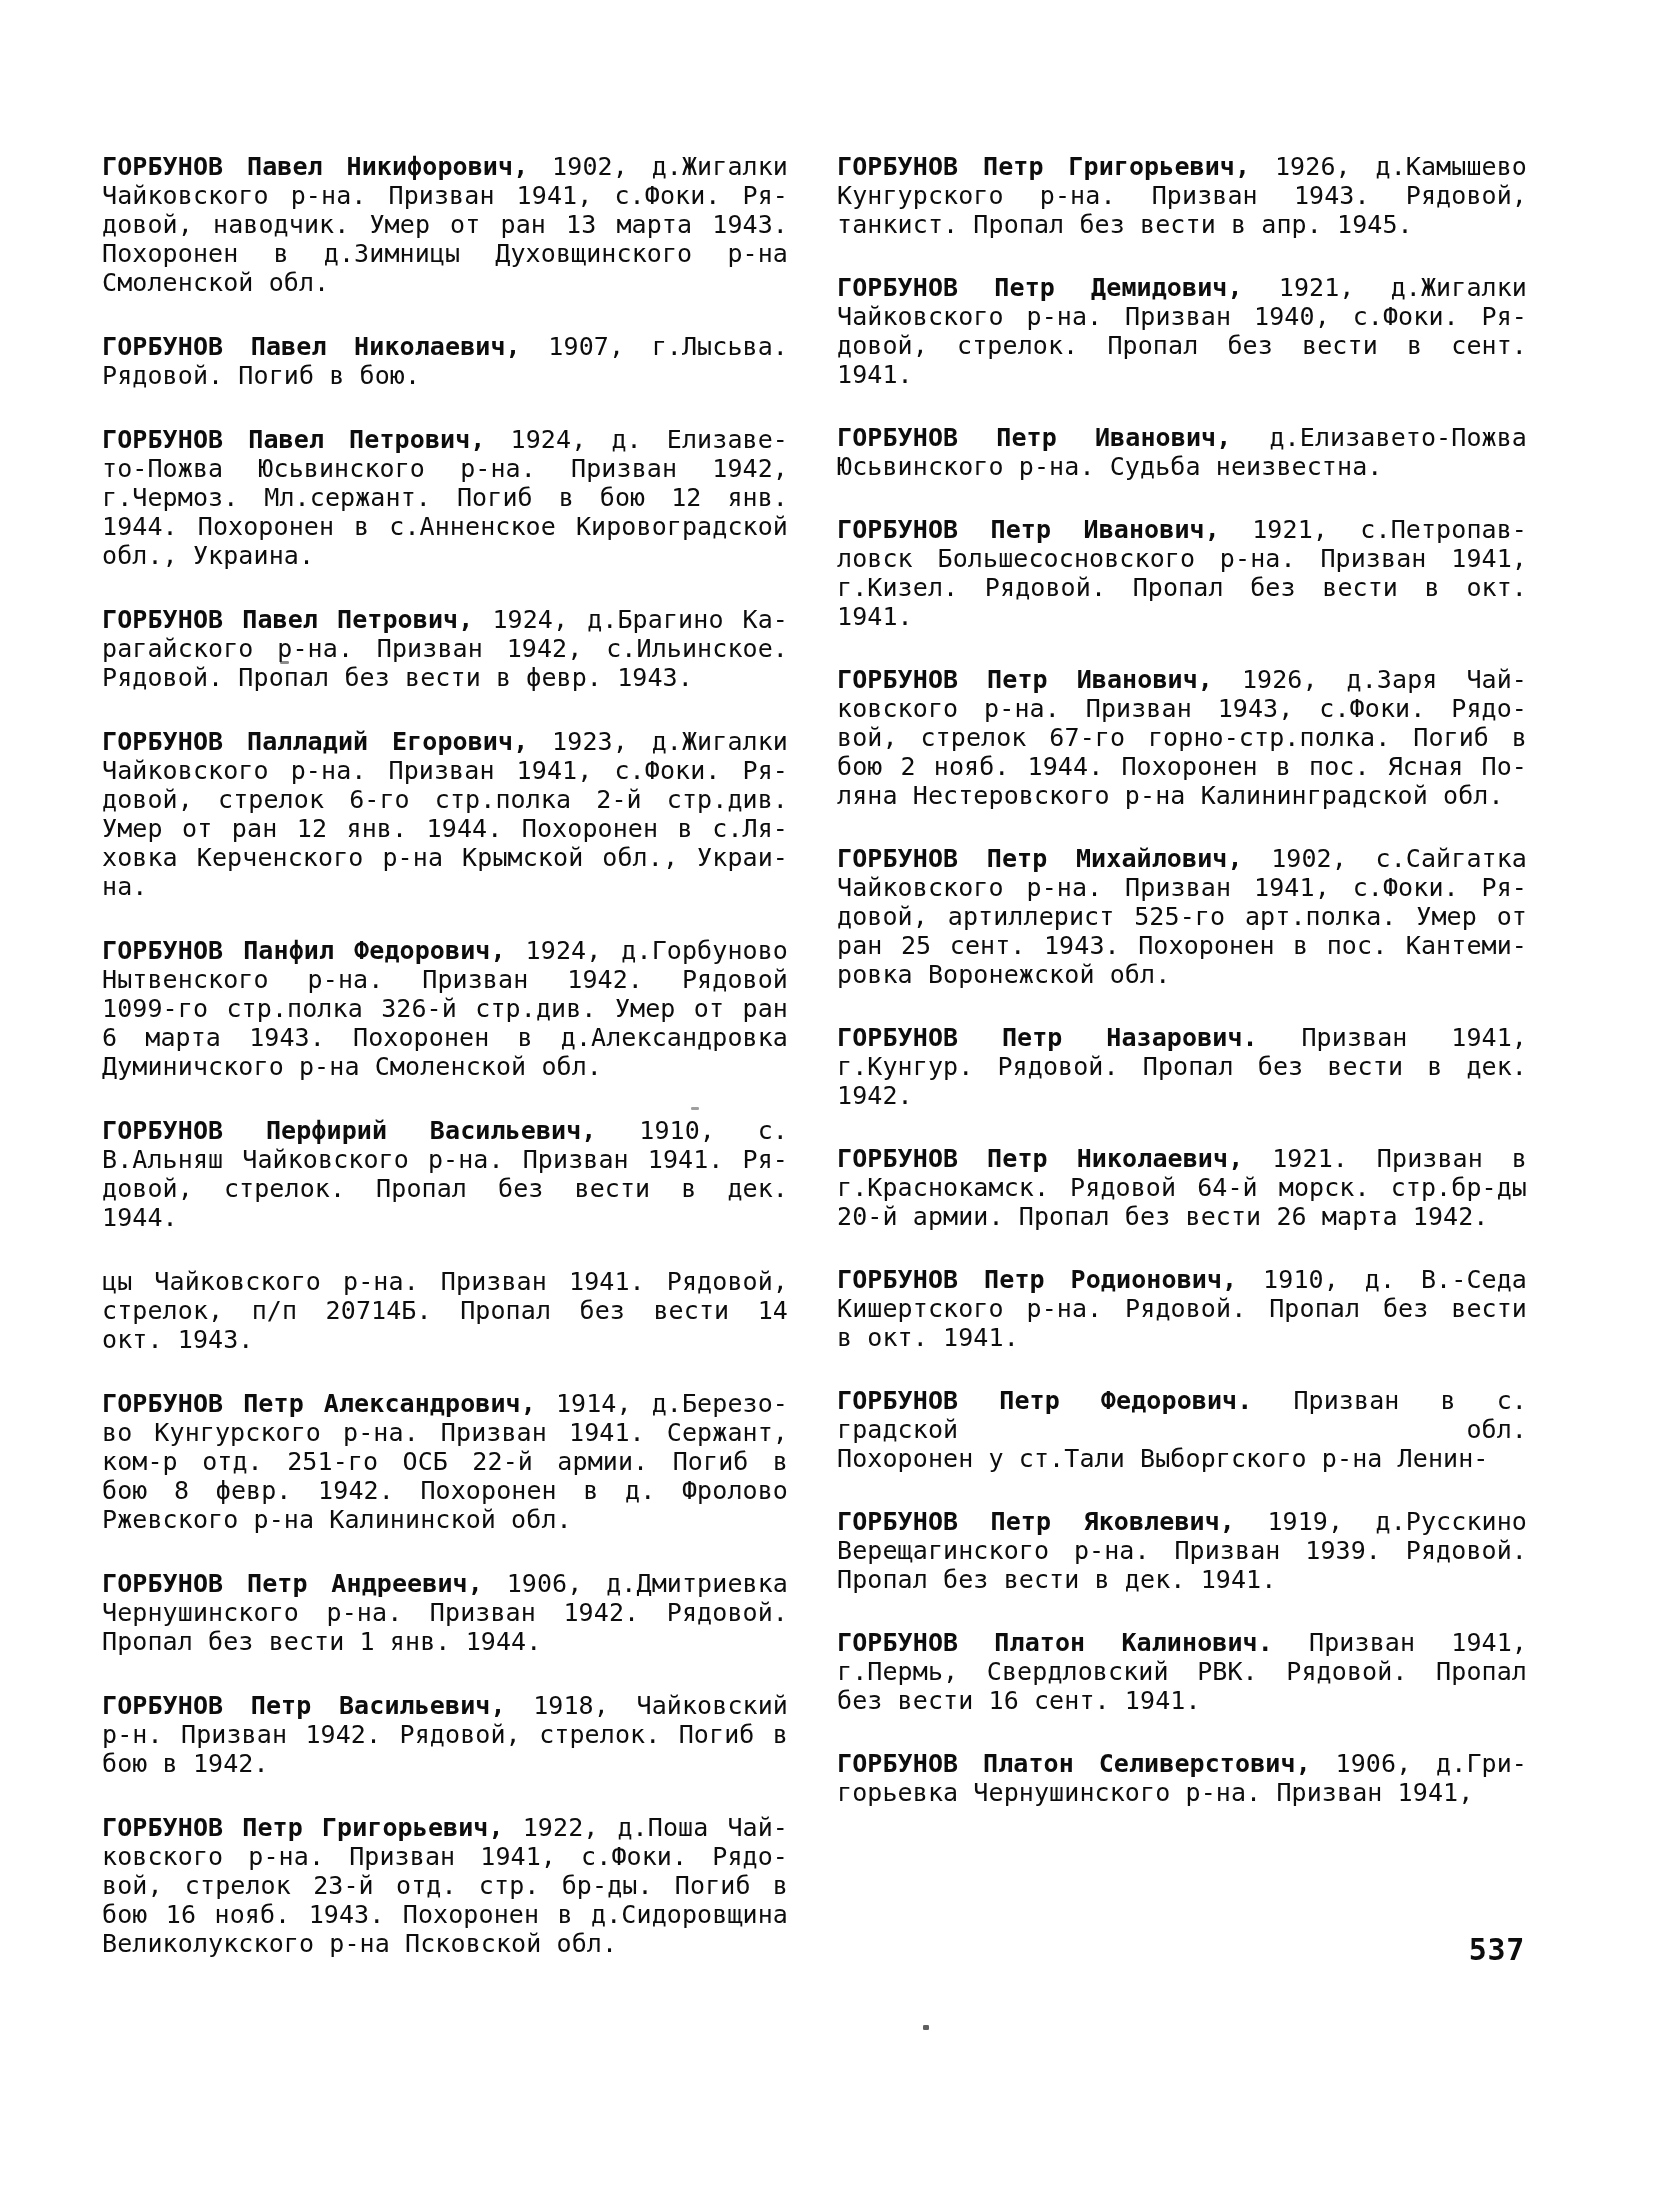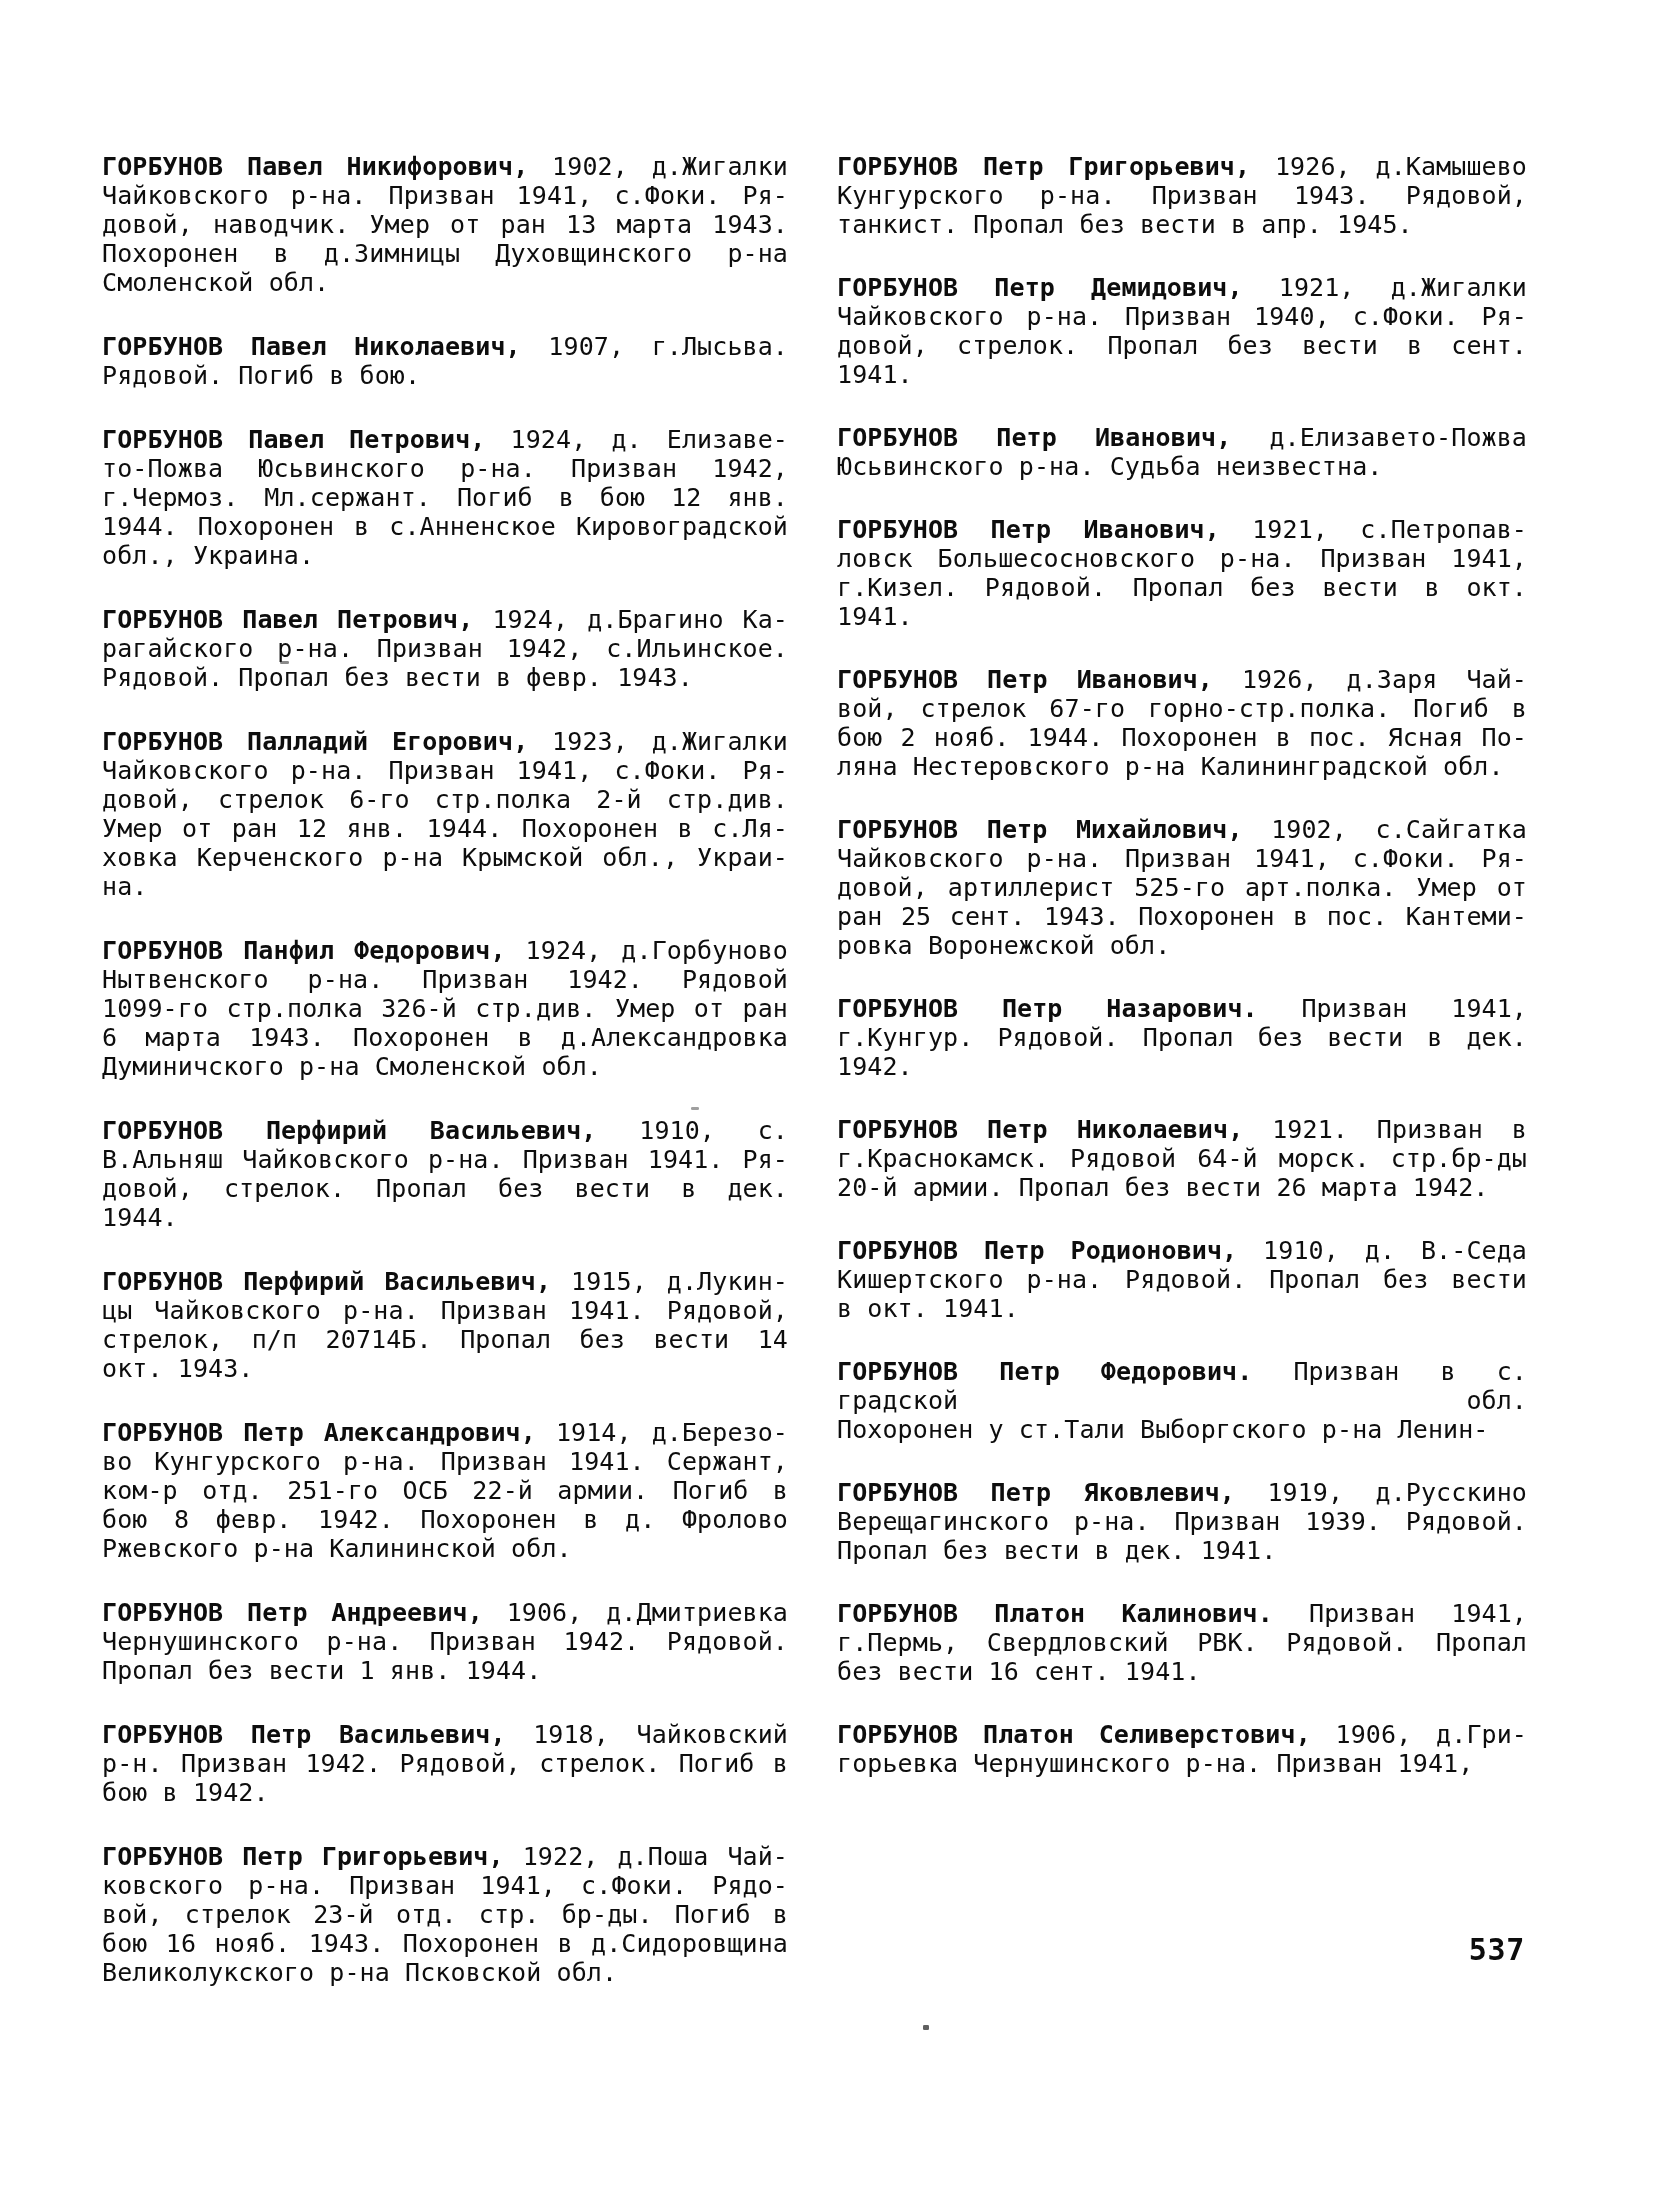--- a/index.html
+++ b/index.html
@@ -107,21 +107,20 @@
         <div class="line">6 марта 1943. Похоронен в д.Александровка</div>
         <div class="line">Думиничского р-на Смоленской обл.</div>
       </div>
       <div class="entry">
         <div class="line"><b>ГОРБУНОВ Перфирий Васильевич,</b> 1910, с.</div>
         <div class="line">В.Альняш Чайковского р-на. Призван 1941. Ря-</div>
         <div class="line">довой, стрелок. Пропал без вести в дек.</div>
         <div class="line">1944.</div>
       </div>
       <div class="entry">
-        <div class="line"><b>ГОРБУНОВ Перфирий Васильевич,</b> 1915, д.Лукин-</div>
         <div class="line">цы Чайковского р-на. Призван 1941. Рядовой,</div>
         <div class="line">стрелок, п/п 20714Б. Пропал без вести 14</div>
         <div class="line">окт. 1943.</div>
       </div>
       <div class="entry">
         <div class="line"><b>ГОРБУНОВ Петр Александрович,</b> 1914, д.Березо-</div>
         <div class="line">во Кунгурского р-на. Призван 1941. Сержант,</div>
         <div class="line">ком-р отд. 251-го ОСБ 22-й армии. Погиб в</div>
         <div class="line">бою 8 февр. 1942. Похоронен в д. Фролово</div>
         <div class="line">Ржевского р-на Калининской обл.</div>
@@ -162,20 +161,21 @@
         <div class="line">Юсьвинского р-на. Судьба неизвестна.</div>
       </div>
       <div class="entry">
         <div class="line"><b>ГОРБУНОВ Петр Иванович,</b> 1921, с.Петропав-</div>
         <div class="line">ловск Большесосновского р-на. Призван 1941,</div>
         <div class="line">г.Кизел. Рядовой. Пропал без вести в окт.</div>
         <div class="line">1941.</div>
       </div>
       <div class="entry">
         <div class="line"><b>ГОРБУНОВ Петр Иванович,</b> 1926, д.Заря Чай-</div>
+        <div class="line">ковского р-на. Призван 1943, с.Фоки. Рядо-</div>
         <div class="line">вой, стрелок 67-го горно-стр.полка. Погиб в</div>
         <div class="line">бою 2 нояб. 1944. Похоронен в пос. Ясная По-</div>
         <div class="line">ляна Нестеровского р-на Калининградской обл.</div>
       </div>
       <div class="entry">
         <div class="line"><b>ГОРБУНОВ Петр Михайлович,</b> 1902, с.Сайгатка</div>
         <div class="line">Чайковского р-на. Призван 1941, с.Фоки. Ря-</div>
         <div class="line">довой, артиллерист 525-го арт.полка. Умер от</div>
         <div class="line">ран 25 сент. 1943. Похоронен в пос. Кантеми-</div>
         <div class="line">ровка Воронежской обл.</div>

